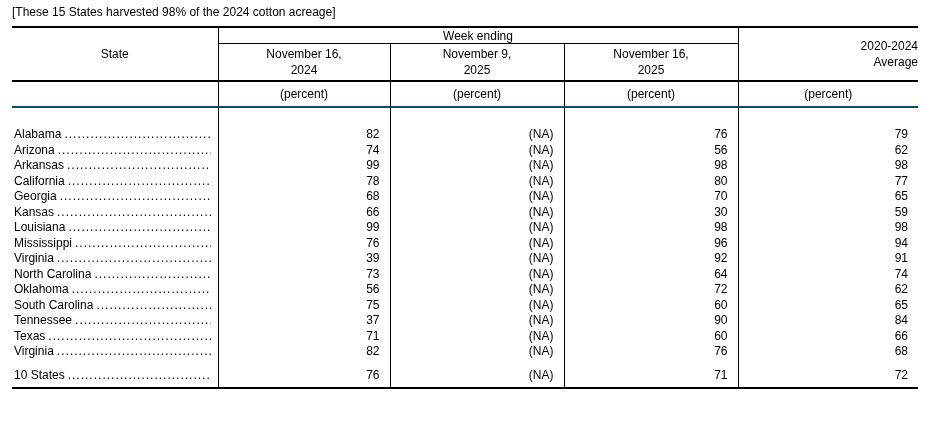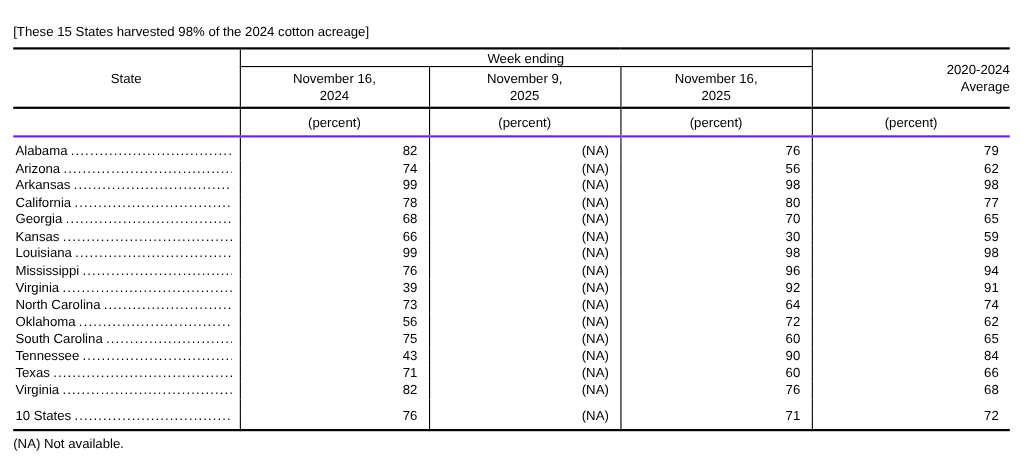--- a/index.html
+++ b/index.html
@@ -6,48 +6,48 @@
   body {
     width:930px; height:432px; overflow:hidden;
     background:#ffffff; color:#000;
     font-family:"Liberation Sans", sans-serif;
   }
   .page { padding:5px 10px 0 12px; }
   .title {
     font-size:16px; font-weight:bold; line-height:19px;
     margin:0 0 6px 0; letter-spacing:0.2px;
   }
-  .subtitle { font-size:12px; line-height:14px; margin:17px 0 7px 0; }
+  .subtitle { font-size:12px; line-height:14px; margin:0 0 7px 0; }
 
   table.report {
     border-collapse:collapse; table-layout:fixed;
     width:906px; border-bottom:2px solid #000;
   }
   col.c-state { width:206px; }
   col.c-d1 { width:172px; }
   col.c-d2 { width:174px; }
   col.c-d3 { width:174px; }
   col.c-avg { width:180px; }
 
   th { font-weight:normal; font-size:12px; text-align:center; vertical-align:middle; padding:0; }
   tr.row-a th { border-top:2px solid #000; height:15px; }
   th.group-head { border-bottom:1px solid #000; border-left:1px solid #000; }
   th.avg-head { border-left:1px solid #000; border-bottom:2px solid #000;text-align:right; }
   th.state-head { border-bottom:2px solid #000; }
   tr.row-b th { height:36px; border-bottom:2px solid #000; border-left:1px solid #000; line-height:16px; }
   tr.row-b th span, th.avg-head span { display:block; line-height:16px; }
-  tr.units th { height:24px; border-bottom:2px solid #6d28d9; }
+  tr.units th { height:24px; border-bottom:2px solid #0c4a6e; }
   tr.units th + th { border-left:1px solid #000; }
 
   tbody td {
     font-size:12px; line-height:15.5px; height:15.5px;
     padding:0; vertical-align:bottom; white-space:nowrap; overflow:hidden;
   }
   tbody td + td { border-left:1px solid #000; }
-  tbody tr:first-child td { padding-top:5px; }
+  tbody tr:first-child td { padding-top:19px; }
   tr.spacer-row td { height:8px; }
   tr.total-row td { padding-bottom:4px; }
 
   td.state-cell { padding-left:2px; }
   .state-flex { display:flex; align-items:baseline; padding-right:7px; }
   .state-name { white-space:nowrap; padding-right:3px; }
   .dots { flex:1 1 auto; overflow:hidden; white-space:nowrap; color:#000; }
   .dots::after {
     content:"..........................................................................................";
     letter-spacing:1px; font-size:12px;
@@ -246,21 +246,21 @@
           <td class="value-cell">60</td>
           <td class="value-cell">65</td>
         </tr>
         <tr>
           <td class="state-cell">
             <div class="state-flex">
               <span class="state-name">Tennessee</span>
               <span class="dots"></span>
             </div>
           </td>
-          <td class="value-cell">43</td>
+          <td class="value-cell">37</td>
           <td class="value-cell">(NA)</td>
           <td class="value-cell">90</td>
           <td class="value-cell">84</td>
         </tr>
         <tr>
           <td class="state-cell">
             <div class="state-flex">
               <span class="state-name">Texas</span>
               <span class="dots"></span>
             </div>
@@ -297,14 +297,13 @@
             </div>
           </td>
           <td class="value-cell">76</td>
           <td class="value-cell">(NA)</td>
           <td class="value-cell">71</td>
           <td class="value-cell">72</td>
         </tr>
       </tbody>
   </table>
 
-  <p class="footnote">(NA) Not available.</p>
 </div>
 
 </body></html>

